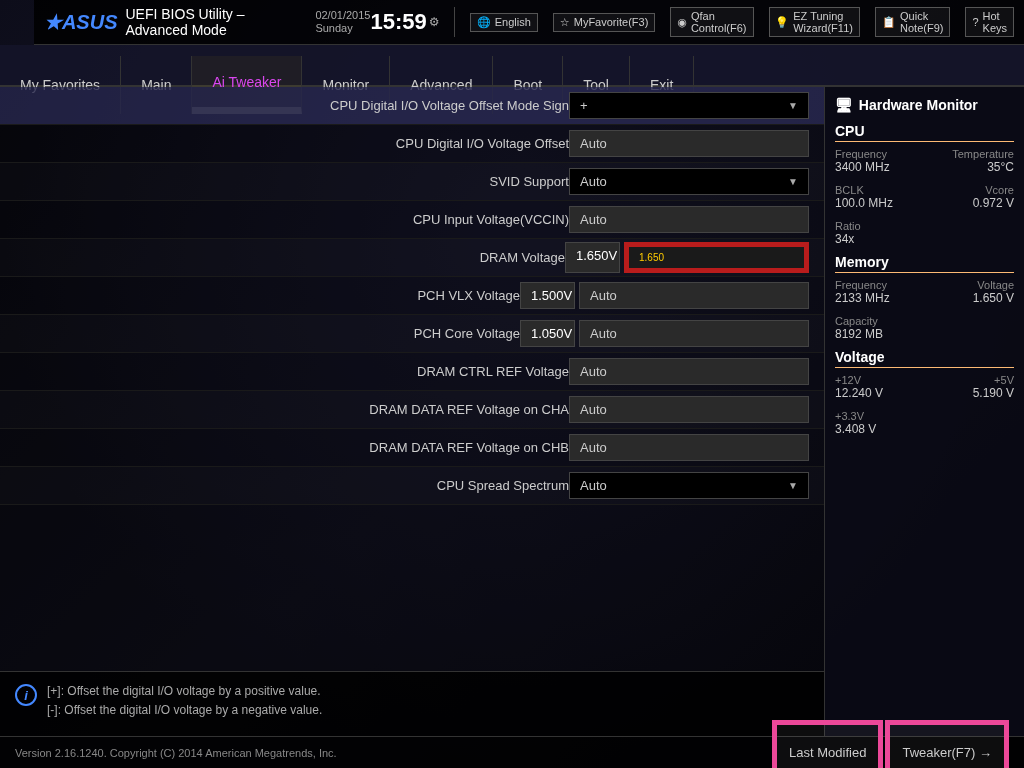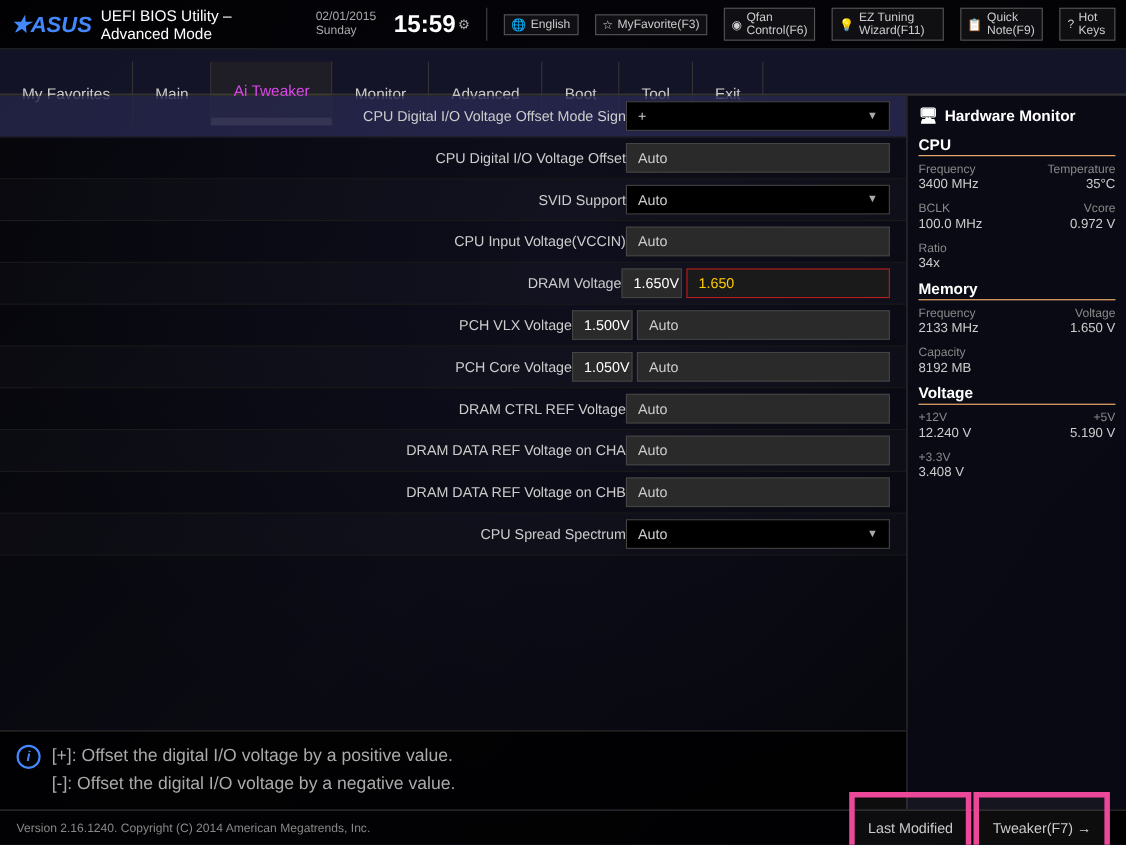--- a/index.html
+++ b/index.html
@@ -34,20 +34,21 @@
 
     
     .top-bar {
       background: rgba(0,0,0,0.85);
       height: 45px;
       display: flex;
       align-items: center;
       padding: 0 10px;
       border-bottom: 1px solid #333;
       gap: 15px;
+      margin-left: 34px;
     }
 
     .asus-logo {
       display: flex;
       align-items: center;
       gap: 8px;
     }
 
     .asus-text {
       color: #4488ff;
@@ -206,24 +207,24 @@
       min-width: 230px;
       border: 1px solid #444;
       display: flex;
       align-items: center;
       justify-content: space-between;
     }
 
     .value-box-highlight {
       background: #1a1a1a;
       color: #ffcc00;
-      font-size: 13px;
+      font-size: 10px;
       padding: 5px 10px;
       min-width: 185px;
-      border: 1px solid #b91c1c;
+      border: 5px solid #b91c1c;
     }
 
     .value-prefix-box {
       background: #2a2a2a;
       color: #ffffff;
       font-size: 13px;
       padding: 5px 10px;
       width: 55px;
       border: 1px solid #444;
       margin-right: 2px;
@@ -263,21 +264,21 @@
       align-items: center;
       justify-content: center;
       font-style: italic;
       font-weight: bold;
       font-size: 13px;
       flex-shrink: 0;
     }
 
     .info-text {
       color: #aaaaaa;
-      font-size: 16px;
+      font-size: 12px;
       line-height: 1.6;
     }
 
     
     .right-panel {
       width: 200px;
       background: rgba(10,10,20,0.95);
       border-left: 1px solid #333;
       padding: 10px;
       overflow-y: auto;
@@ -356,21 +357,21 @@
 <body>
 
 <div class="main-container">
 
   <div class="top-bar">
     <div class="asus-logo">
       <span class="asus-text">★ASUS</span>
       <span class="bios-title">UEFI BIOS Utility – Advanced Mode</span>
     </div>
     <div class="top-bar-right">
-      <div style="display:flex;align-items:center;gap:16px;">
+      <div style="display:flex;align-items:center;gap:0;">
         <div class="datetime">
           <div>02/01/2015</div>
           <div>Sunday</div>
         </div>
         <div style="display:flex;align-items:center;gap:2px;">
           <span class="time-display">15:59</span>
           <span class="gear-icon">⚙</span>
         </div>
       </div>
       <div style="width:1px;height:30px;background:#444;"></div>

